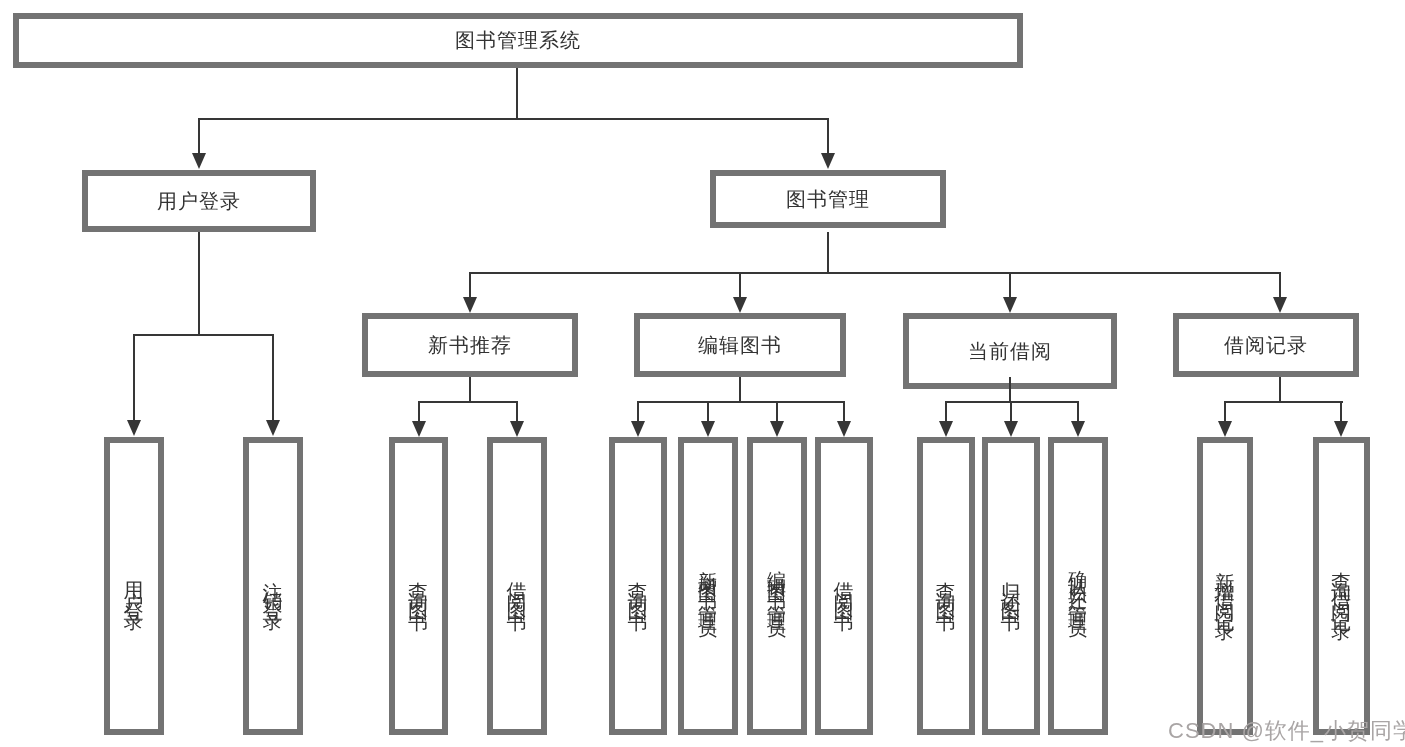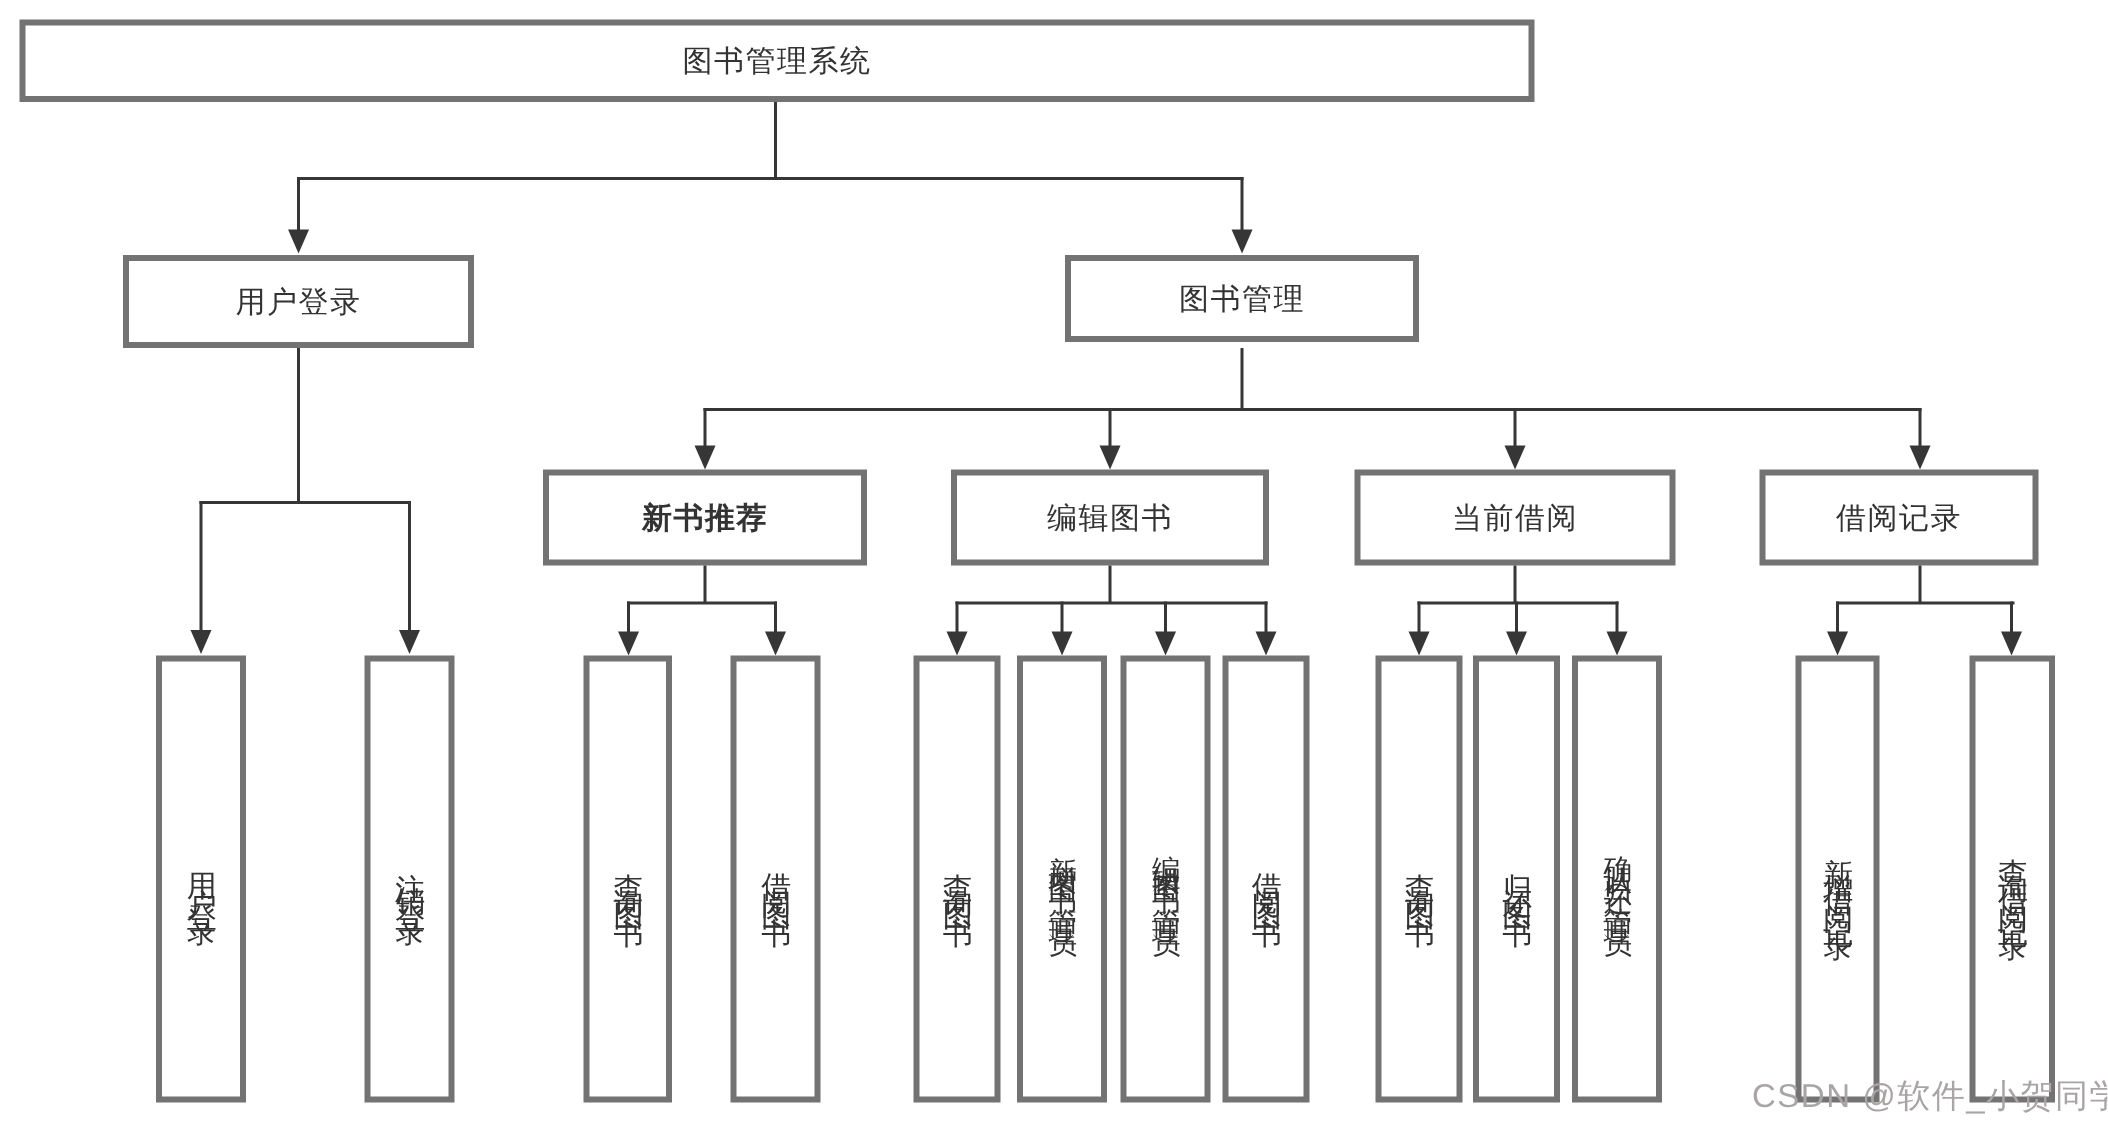--- a/index.html
+++ b/index.html
@@ -8,21 +8,21 @@
   #canvas {
     position: relative;
     width: 1405px;
     height: 747px;
     background: #ffffff;
     overflow: hidden;
     color: #333333;
   }
   .node {
     position: absolute;
-    border: 4px solid #737373;
+    border: 6px solid #737373;
     background: #ffffff;
     display: flex;
     align-items: center;
     justify-content: center;
     color: #333333;
   }
   .hbox { font-size: 20px; letter-spacing: 1px; }
   .root-box { font-size: 20px; letter-spacing: 1px; }
   .vbox {
     writing-mode: vertical-rl;
@@ -78,23 +78,23 @@
   <div class="line" style="left:469px; top:272px; width:812px; height:2px;"></div>
   <div class="line" style="left:469px; top:272px; width:2px; height:26px;"></div>
   <div class="arrowhead" style="left:463px; top:297px;"></div>
   <div class="line" style="left:739px; top:272px; width:2px; height:26px;"></div>
   <div class="arrowhead" style="left:733px; top:297px;"></div>
   <div class="line" style="left:1009px; top:272px; width:2px; height:26px;"></div>
   <div class="arrowhead" style="left:1003px; top:297px;"></div>
   <div class="line" style="left:1279px; top:272px; width:2px; height:26px;"></div>
   <div class="arrowhead" style="left:1273px; top:297px;"></div>
 
-  <div class="node hbox" style="left:362px; top:313px; width:216px; height:64px;font-weight:bold;">新书推荐</div>
+  <div class="node hbox" style="left:362px; top:313px; width:216px; height:64px;">新书推荐</div>
   <div class="node hbox" style="left:634px; top:313px; width:212px; height:64px;">编辑图书</div>
-  <div class="node hbox" style="left:903px; top:313px; width:214px; height:64px;">当前借阅</div>
+  <div class="node hbox" style="left:903px; top:313px; width:214px; height:76px;">当前借阅</div>
   <div class="node hbox" style="left:1173px; top:313px; width:186px; height:64px;">借阅记录</div>
 
   <div class="line" style="left:469px; top:377px; width:2px; height:25px;"></div>
   <div class="line" style="left:418px; top:401px; width:100px; height:2px;"></div>
   <div class="line" style="left:418px; top:401px; width:2px; height:21px;"></div>
   <div class="arrowhead" style="left:412px; top:421px;"></div>
   <div class="line" style="left:516px; top:401px; width:2px; height:21px;"></div>
   <div class="arrowhead" style="left:510px; top:421px;"></div>
 
   <div class="line" style="left:739px; top:377px; width:2px; height:25px;"></div>

